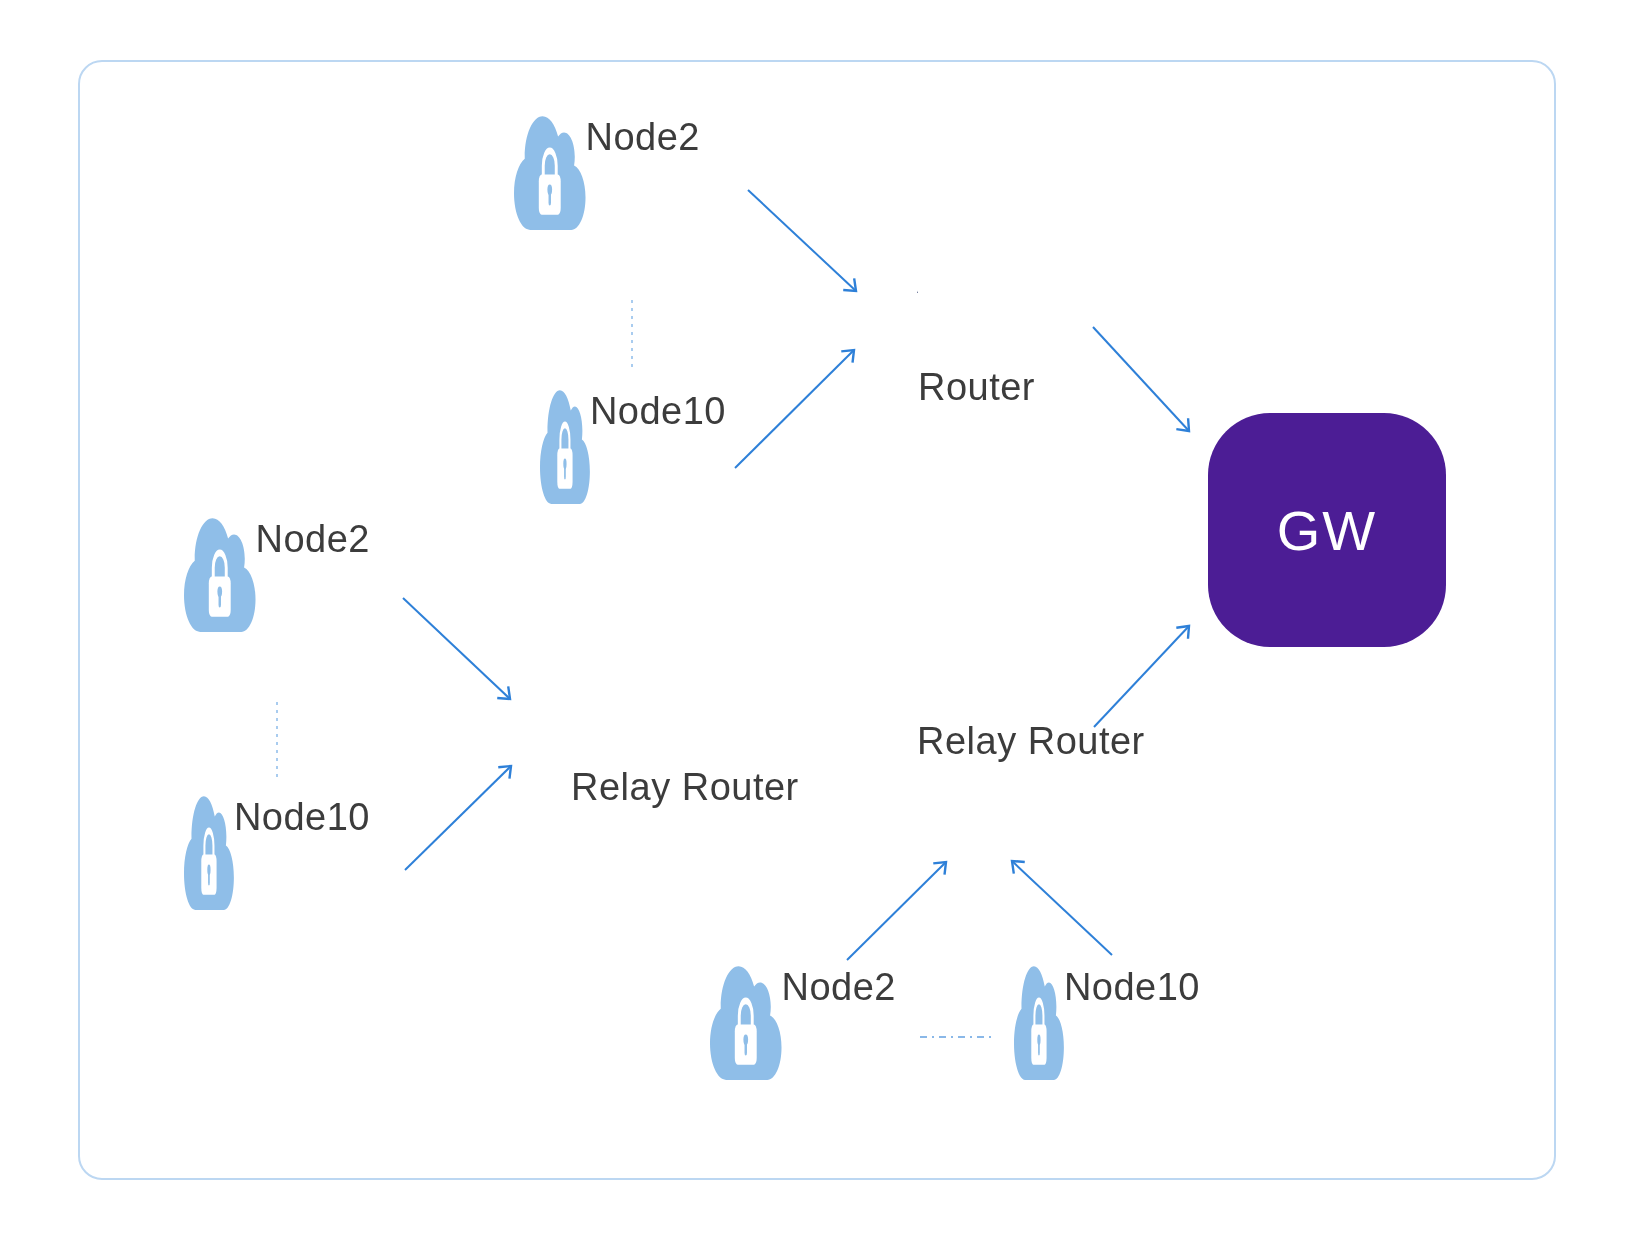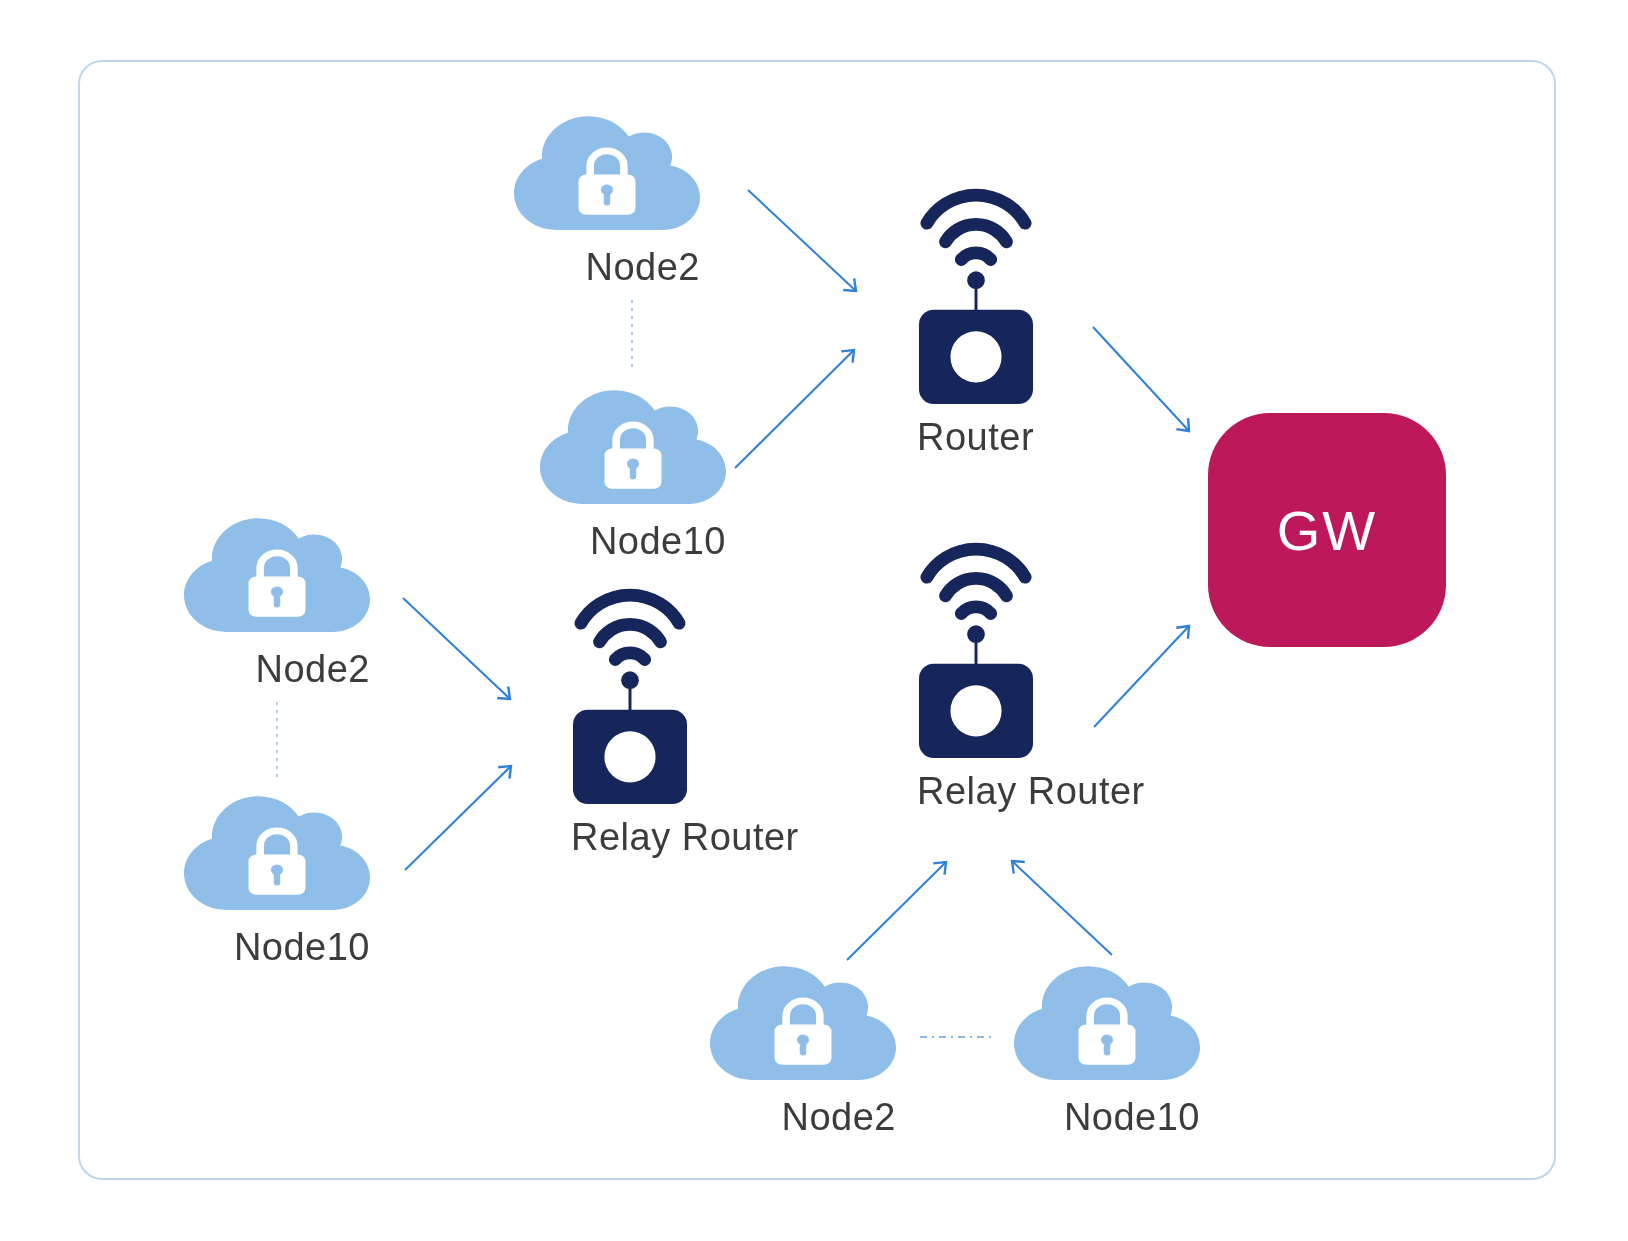--- a/index.html
+++ b/index.html
@@ -12,37 +12,37 @@
   }
   .frame{
     position:absolute;
     left:78px;top:60px;width:1478px;height:1120px;
     border:2px solid #BCD7F2;
     border-radius:24px;
     box-sizing:border-box;
     background:#ffffff;
   }
   .edges{position:absolute;left:0;top:0;width:1628px;height:1241px;pointer-events:none;}
-  .node{position:absolute;display:flex;flex-direction:column;align-items:flex-end;}
+  .node{position:absolute;display:flex;flex-direction:row;align-items:flex-start;}
   .node svg.cloud{display:block;}
   .node-label{
     margin-top:8px;
     font-size:38px;color:#3C3C3C;font-weight:400;
     letter-spacing:0.5px;white-space:nowrap;text-align:center;
   }
-  .router{position:absolute;display:flex;flex-direction:column;align-items:flex-start;}
+  .router{position:absolute;display:flex;flex-direction:row;align-items:flex-end;}
   .router-label{
     margin-top:10px;
     font-size:38px;color:#3C3C3C;font-weight:400;
     letter-spacing:0.5px;text-align:center;line-height:1.05;white-space:nowrap;
   }
   .gw{
     position:absolute;
     left:1208px;top:413px;width:238px;height:234px;
-    background:#be185d;border-radius:62px;
+    background:#4c1d95;border-radius:62px;
     display:flex;align-items:center;justify-content:center;
   }
   .gw-label{
     color:#ffffff;font-size:56px;font-weight:400;letter-spacing:2px;
   }
 </style>
 </head>
 <body>
 
 <div class="canvas">

